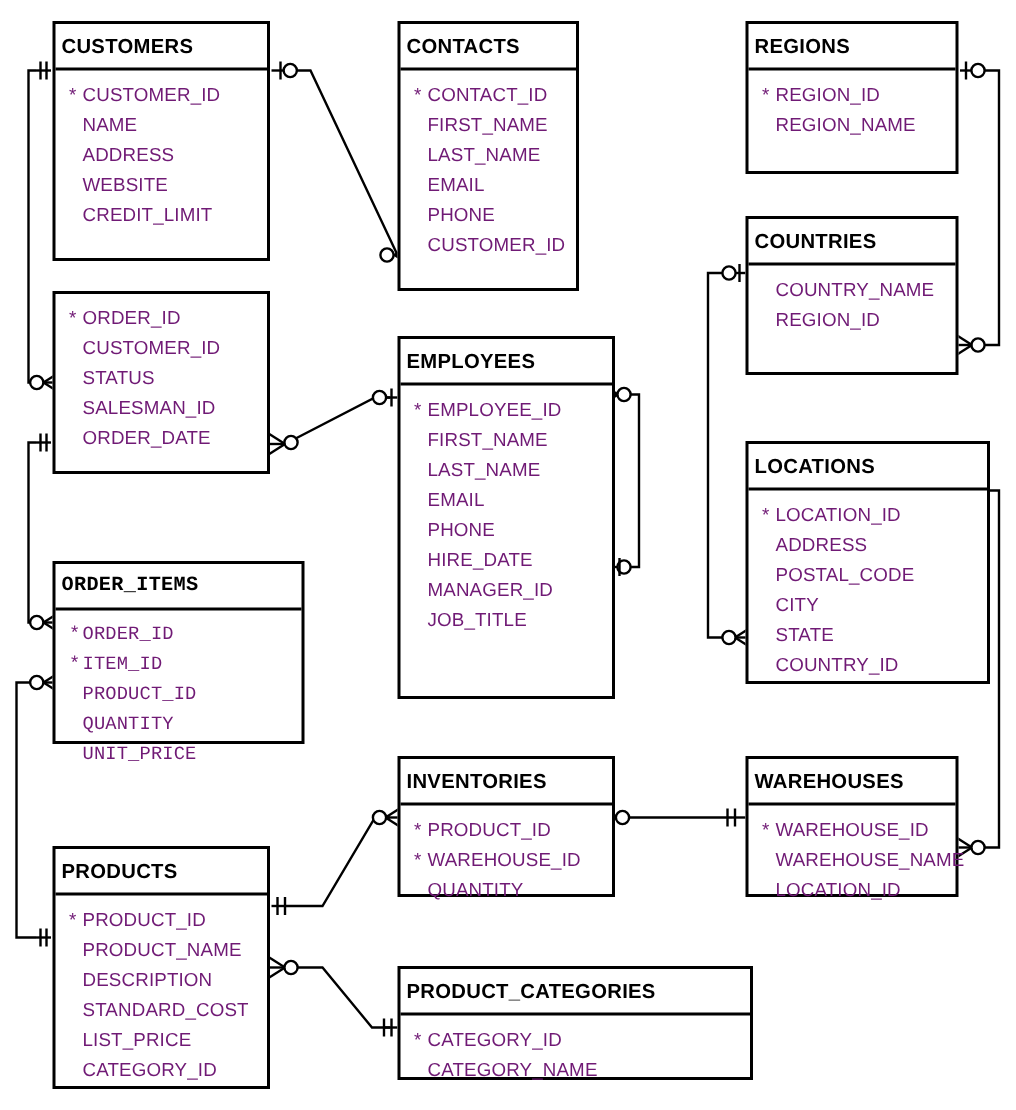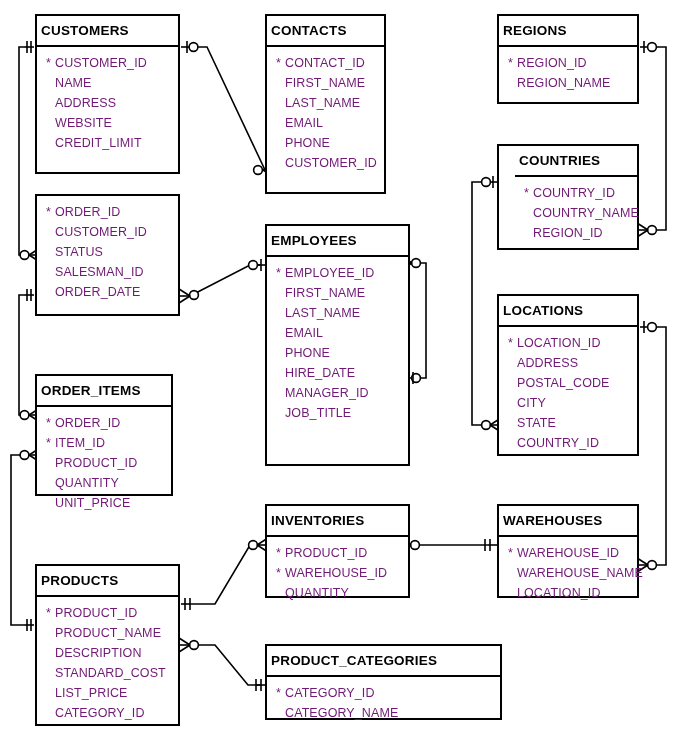--- a/index.html
+++ b/index.html
@@ -229,32 +229,31 @@
     <div class="attr-list">
       <div class="attr"><span class="pk-mark">*</span><span>CONTACT_ID</span></div>
       <div class="attr"><span class="pk-mark"></span><span>FIRST_NAME</span></div>
       <div class="attr"><span class="pk-mark"></span><span>LAST_NAME</span></div>
       <div class="attr"><span class="pk-mark"></span><span>EMAIL</span></div>
       <div class="attr"><span class="pk-mark"></span><span>PHONE</span></div>
       <div class="attr"><span class="pk-mark"></span><span>CUSTOMER_ID</span></div>
     </div>
   </div>
 
-  <div class="entity" style="left:497px; top:14px; width:142px; height:90px;">
+  <div class="entity" style="left:497px; top:14px; width:142px; height:102px;">
     <div class="entity-title">REGIONS</div>
     <div class="attr-list">
       <div class="attr"><span class="pk-mark">*</span><span>REGION_ID</span></div>
       <div class="attr"><span class="pk-mark"></span><span>REGION_NAME</span></div>
     </div>
   </div>
 
-  <div class="entity" style="left:497px; top:144px; width:142px; height:106px;padding-left:16px;">
+  <div class="entity" style="left:497px; top:144px; width:142px; height:106px;">
     <div class="entity-title">COUNTRIES</div>
     <div class="attr-list">
-      <div class="attr"><span class="pk-mark">*</span><span>COUNTRY_ID</span></div>
       <div class="attr"><span class="pk-mark"></span><span>COUNTRY_NAME</span></div>
       <div class="attr"><span class="pk-mark"></span><span>REGION_ID</span></div>
     </div>
   </div>
 
   <div class="entity" style="left:35px; top:194px; width:145px; height:122px;">
     <div class="attr-list">
       <div class="attr"><span class="pk-mark">*</span><span>ORDER_ID</span></div>
       <div class="attr"><span class="pk-mark"></span><span>CUSTOMER_ID</span></div>
       <div class="attr"><span class="pk-mark"></span><span>STATUS</span></div>
@@ -270,33 +269,33 @@
       <div class="attr"><span class="pk-mark"></span><span>FIRST_NAME</span></div>
       <div class="attr"><span class="pk-mark"></span><span>LAST_NAME</span></div>
       <div class="attr"><span class="pk-mark"></span><span>EMAIL</span></div>
       <div class="attr"><span class="pk-mark"></span><span>PHONE</span></div>
       <div class="attr"><span class="pk-mark"></span><span>HIRE_DATE</span></div>
       <div class="attr"><span class="pk-mark"></span><span>MANAGER_ID</span></div>
       <div class="attr"><span class="pk-mark"></span><span>JOB_TITLE</span></div>
     </div>
   </div>
 
-  <div class="entity" style="left:497px; top:294px; width:142px; height:162px;">
+  <div class="entity" style="left:497px; top:294px; width:163px; height:162px;">
     <div class="entity-title">LOCATIONS</div>
     <div class="attr-list">
       <div class="attr"><span class="pk-mark">*</span><span>LOCATION_ID</span></div>
       <div class="attr"><span class="pk-mark"></span><span>ADDRESS</span></div>
       <div class="attr"><span class="pk-mark"></span><span>POSTAL_CODE</span></div>
       <div class="attr"><span class="pk-mark"></span><span>CITY</span></div>
       <div class="attr"><span class="pk-mark"></span><span>STATE</span></div>
       <div class="attr"><span class="pk-mark"></span><span>COUNTRY_ID</span></div>
     </div>
   </div>
 
-  <div class="entity" style="left:35px; top:374px; width:138px; height:122px;">
+  <div class="entity" style="left:35px; top:374px; width:168px; height:122px;font-family:Liberation Mono, monospace;">
     <div class="entity-title">ORDER_ITEMS</div>
     <div class="attr-list">
       <div class="attr"><span class="pk-mark">*</span><span>ORDER_ID</span></div>
       <div class="attr"><span class="pk-mark">*</span><span>ITEM_ID</span></div>
       <div class="attr"><span class="pk-mark"></span><span>PRODUCT_ID</span></div>
       <div class="attr"><span class="pk-mark"></span><span>QUANTITY</span></div>
       <div class="attr"><span class="pk-mark"></span><span>UNIT_PRICE</span></div>
     </div>
   </div>
 

